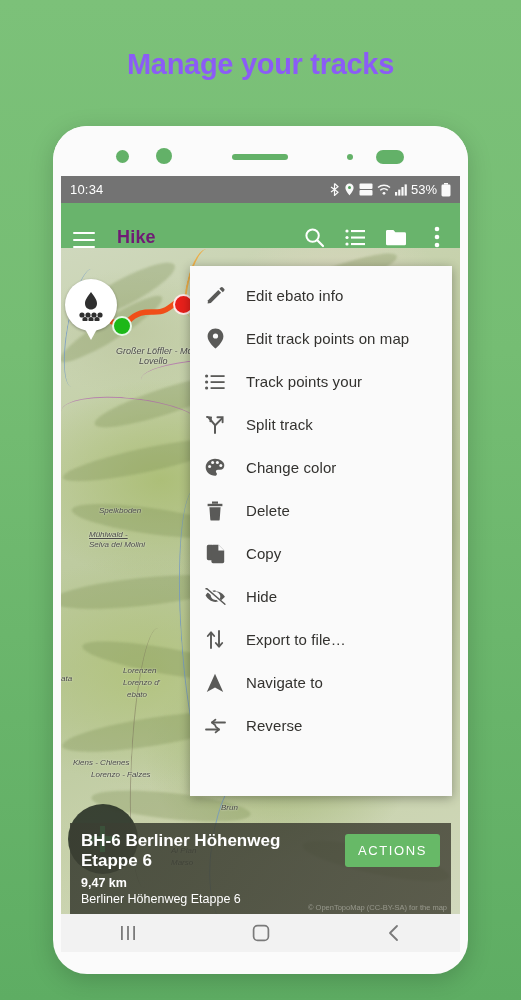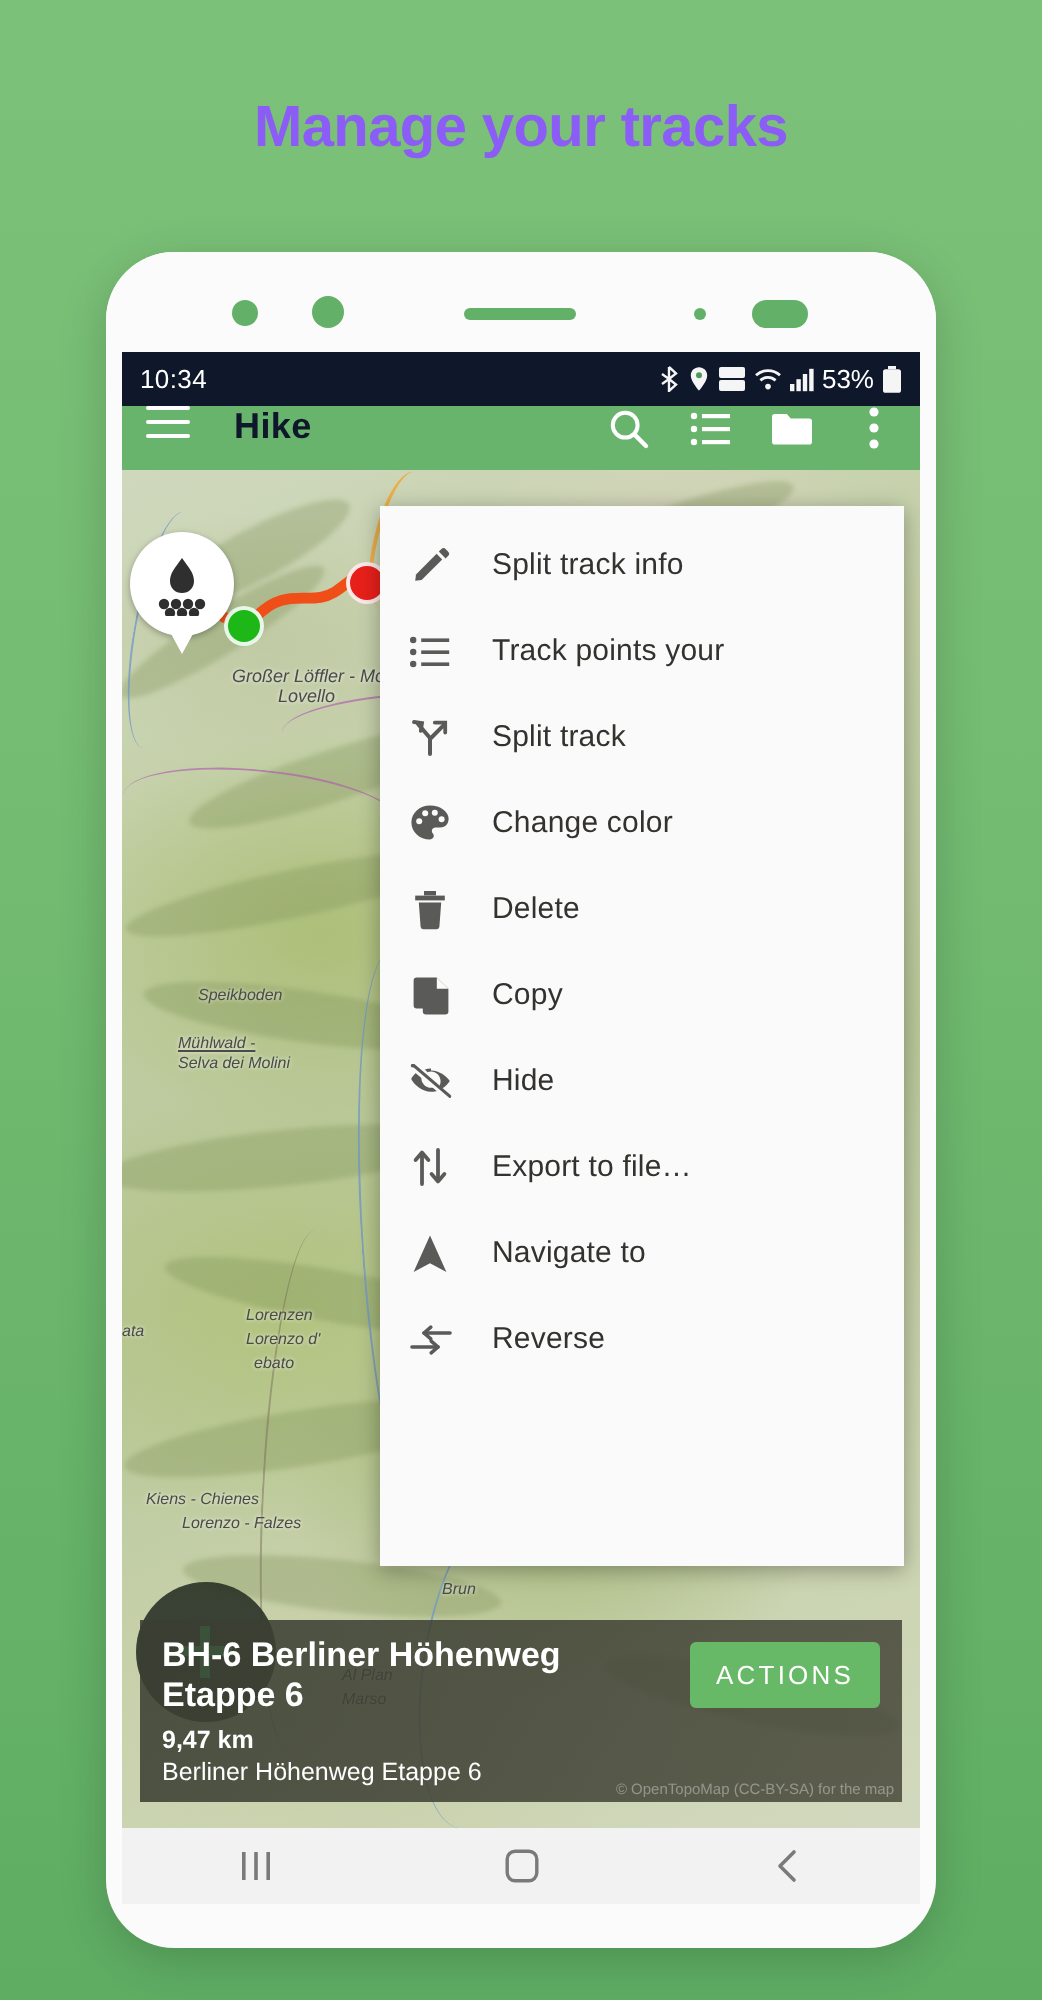--- a/index.html
+++ b/index.html
@@ -51,42 +51,42 @@
     top:50px; left:8px;
     width:399px; height:776px;
     background:#fff;
     overflow:hidden;
   }
 
   
   .statusbar {
     position:relative;
     height:27px;
-    background:#0f172a;
+    background:#737373;
     display:flex; align-items:center;
     color:#ffffff;
     font-size:12px;
     padding:0 9px;
   }
   .statusbar .clock { font-size:13px; letter-spacing:0.2px; }
   .statusbar .sb-right {
     margin-left:auto;
     display:flex; align-items:center; gap:4px;
   }
   .sb-ic { opacity:0.96; display:block; }
   .sb-text { font-size:13px; }
 
   
   .appbar {
     position:relative;
-    height:32px;
+    height:45px;
     background:#69b46c;
-    display:flex; align-items:flex-start;
+    display:flex; align-items:flex-end;
     padding:0 12px;
-    color:#0f172a;
+    color:#701a75;
   }
   .appbar .title {
     font-size:18px; font-weight:600;
     margin-left:22px; letter-spacing:0.2px;
   }
   .appbar .ab-actions {
     margin-left:auto; display:flex; align-items:center; gap:19px;
   }
   .ab-btn { width:22px; height:22px; display:flex; align-items:center; justify-content:center; }
   .hamburger { width:22px; height:16px; display:flex; flex-direction:column; justify-content:space-between; }
@@ -426,23 +426,32 @@
 
       <div class="menu">
 
         <div class="menu-item">
           <span class="mi-icon">
             <svg width="19" height="19" viewBox="0 0 19 19">
                 <path d="M2 14.2 L12.3 3.9 L15.1 6.7 L4.8 17 L1.6 17.4 Z" fill="#5a5a58"></path>
                 <path d="M13.4 2.8 L14.6 1.6a1.6 1.6 0 0 1 2.3 0l1.1 1.1a1.6 1.6 0 0 1 0 2.3l-1.2 1.2z" fill="#5a5a58"></path>
               </svg>
           </span>
-          <span class="mi-label">Split track info</span>
-        </div>
-
+          <span class="mi-label">Edit ebato info</span>
+        </div>
+
+        <div class="menu-item">
+          <span class="mi-icon">
+            <svg width="17" height="21" viewBox="0 0 17 21">
+                <path d="M8.5 0.6C4.1 0.6 0.6 4.1 0.6 8.5c0 5.7 7.9 12 7.9 12s7.9-6.3 7.9-12c0-4.4-3.5-7.9-7.9-7.9z" fill="#5a5a58"></path>
+                <circle cx="8.5" cy="8" r="2.6" fill="#fafafa"></circle>
+              </svg>
+          </span>
+          <span class="mi-label">Edit track points on map</span>
+        </div>
 
         <div class="menu-item">
           <span class="mi-icon">
             <svg width="20" height="16" viewBox="0 0 20 16">
                 <circle cx="1.6" cy="2" r="1.6" fill="#5a5a58"></circle>
                 <circle cx="1.6" cy="8" r="1.6" fill="#5a5a58"></circle>
                 <circle cx="1.6" cy="14" r="1.6" fill="#5a5a58"></circle>
                 <rect x="5.6" y="1.2" width="14" height="1.8" fill="#5a5a58"></rect>
                 <rect x="5.6" y="7.2" width="14" height="1.8" fill="#5a5a58"></rect>
                 <rect x="5.6" y="13.2" width="14" height="1.8" fill="#5a5a58"></rect>

